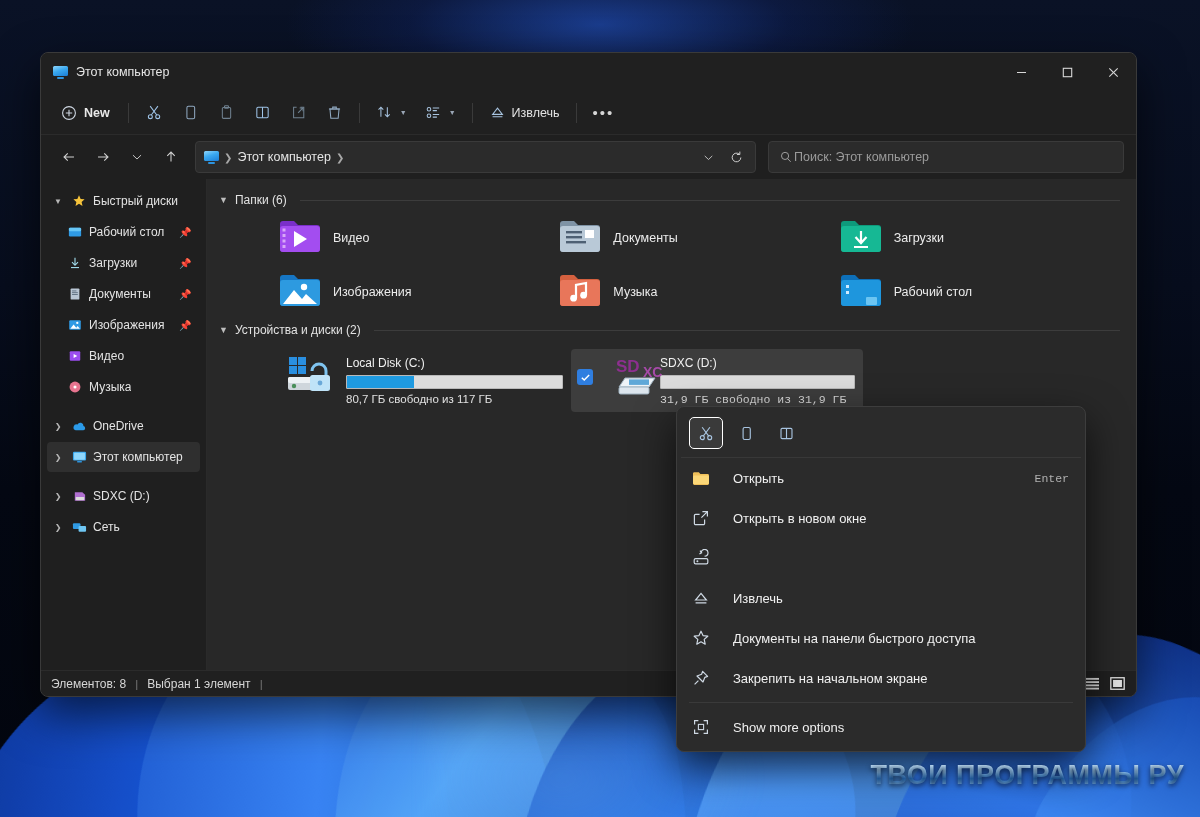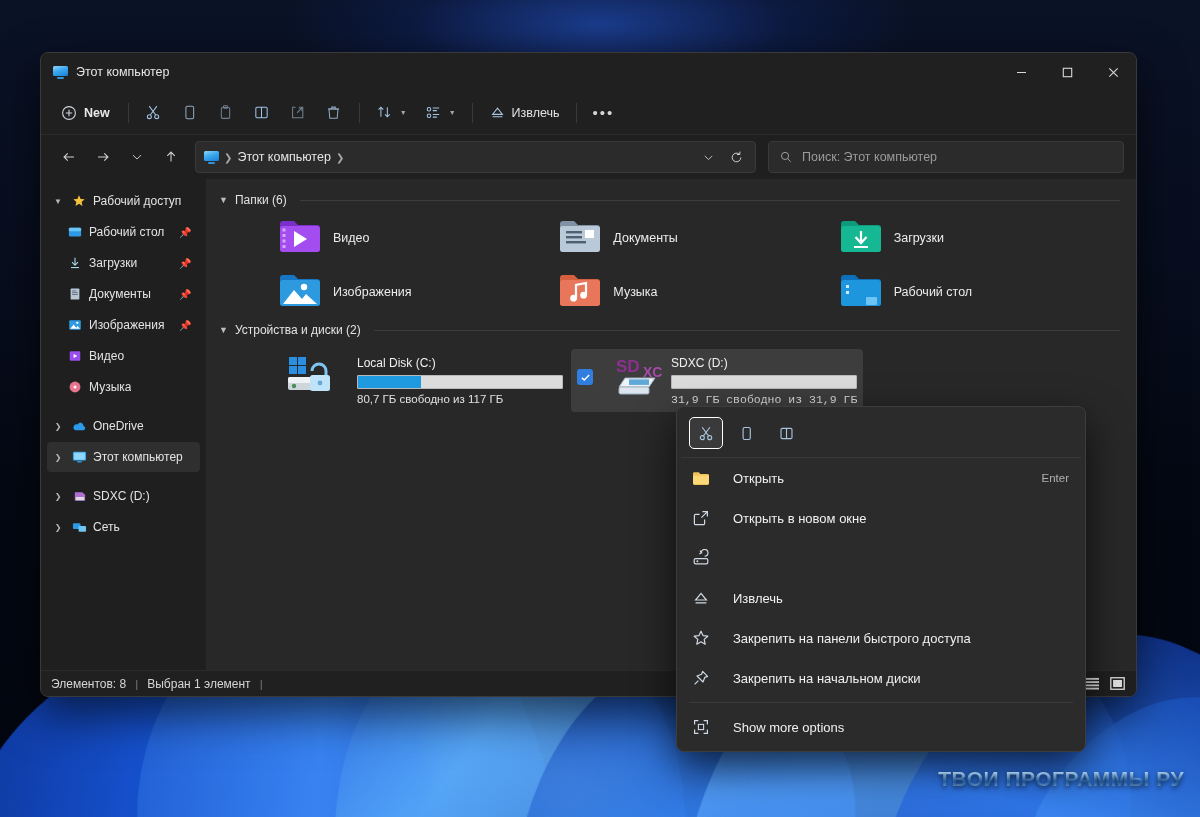--- a/index.html
+++ b/index.html
@@ -87,21 +87,21 @@
 
   
   .cmdbar {
     height: 44px; flex: 0 0 44px;
     background: #202020;
     display: flex; align-items: center;
     padding: 0 12px; gap: 2px;
     border-bottom: 1px solid #2b2b2b;
   }
   .cb-btn { height:32px; min-width:34px; padding:0 8px;
-    display:flex; align-items:center; justify-content:flex-start; gap:6px;
+    display:flex; align-items:center; justify-content:flex-end; gap:6px;
     border-radius:4px; color:#cfd8e3; font-size:12.5px; }
   .cb-btn.newbtn { padding:0 10px 0 8px; gap:7px; }
   .cb-label { color:#e8e8e8; font-size:12.5px; font-weight:600; }
   .cb-label.norm { font-weight:400; color:#e2e2e2; }
   .cb-sep { width:1px; height:20px; background:#3a3a3a; margin:0 6px; }
   .caret { font-size:7px; color:#9aa6b5; margin-left:1px; }
   .ellipsis { letter-spacing:2px; font-size:15px; color:#d6d6d6; line-height:1; }
 
   
   .navbar {
@@ -119,21 +119,21 @@
     min-width: 0;
   }
   .crumbs { display:flex; align-items:center; gap:5px; flex:1 1 auto; min-width:0; }
   .crumb-txt { color:#e4e4e4; font-size:12.5px; white-space:nowrap; }
   .chev { color:#a9a9a9; font-size:10px; }
   .ab-right { display:flex; align-items:center; gap:2px; }
   .ab-ic { width:26px; height:26px; display:flex; align-items:center; justify-content:center; color:#cfcfcf; }
   .searchbox {
     flex: 0 0 356px; height:32px; margin-left:10px;
     background:#2b2b2b; border:1px solid #3a3a3a; border-radius:4px;
-    display:flex; align-items:center; padding:0 10px; gap:9px;
+    display:flex; align-items:center; padding:0 10px; gap:1px;
   }
   .search-ph { color:#9b9b9b; font-size:12.5px; }
 
   
   .wbody { flex:1 1 auto; display:flex; min-height:0; }
 
   .sidebar {
     flex: 0 0 166px; background:#1f1f1f; padding-top:6px;
     border-right:1px solid #2a2a2a;
     overflow:hidden;
@@ -155,21 +155,21 @@
   .group-head { display:flex; align-items:center; gap:7px; margin:4px 0 6px 0; }
   .gh-chev { color:#bdbdbd; font-size:9px; }
   .gh-txt { color:#e2e2e2; font-size:12px; white-space:nowrap; }
   .gh-rule { flex:1 1 auto; height:1px; background:#3c3c3c; margin-left:6px; }
 
   .folders-grid { display:grid; grid-template-columns: repeat(3, 1fr); row-gap:16px; padding:6px 0 8px 60px; }
   .folder-item { display:flex; align-items:center; gap:12px; }
   .folder-name { color:#ececec; font-size:12.5px; }
 
   .drives-row { display:flex; gap:0px; padding:6px 0 0 60px; }
-  .drive-tile { display:flex; align-items:flex-start; gap:20px; width:292px; padding:6px 8px 6px 6px; border-radius:4px; position:relative; }
+  .drive-tile { display:flex; align-items:flex-start; gap:9px; width:292px; padding:6px 8px 6px 6px; border-radius:4px; position:relative; }
   .drive-tile.selected { background:#3d3d3d; }
   .drive-check { position:absolute; left:6px; top:20px; width:16px; height:16px;
     background:#2f7ee0; border-radius:3px; display:flex; align-items:center; justify-content:center; }
   .drive-ico { width:52px; height:44px; flex:0 0 52px; position:relative; }
   .drive-meta { flex:1 1 auto; padding-top:1px; }
   .drive-name { color:#f0f0f0; font-size:12px; margin-bottom:5px; }
   .bar { height:14px; background:#dcdcdc; border:1px solid #b9b9b9; border-radius:1px; overflow:hidden; }
   .bar .fill { height:100%; background:#1f9ae0; }
   .drive-free { color:#e0e0e0; font-size:11.5px; margin-top:4px; white-space:nowrap; }
   .drive-tile.selected .drive-free { color:#d8d8d8;font-family:Liberation Mono, monospace; }
@@ -195,27 +195,27 @@
   }
   .ctx-iconrow { display:flex; align-items:center; gap:6px; padding:6px 8px 8px 8px;
      border-bottom:1px solid #383838; }
   .ctx-ic { width:34px; height:32px; border-radius:5px;
      display:flex; align-items:center; justify-content:center; color:#a8c4e0; }
   .ctx-ic.focused { border:1.6px solid #ffffff; background:#3a3a3a; }
   .ctx-item { height:40px; display:flex; align-items:center; gap:22px;
      padding:0 12px 0 10px; border-radius:5px; color:#f0f0f0; font-size:13px; }
   .ctx-ico { width:20px; height:20px; flex:0 0 20px; display:flex; align-items:center; justify-content:center; color:#cfd9e4; }
   .ctx-label { flex:1 1 auto; white-space:nowrap; }
-  .ctx-accel { color:#b0b0b0; font-size:11.5px; }
+  .ctx-accel { color:#b0b0b0; font-size:11.5px;font-family:Liberation Mono, monospace; }
   .ctx-sep { height:1px; background:#3a3a3a; margin:4px 8px; }
 
   
   #watermark {
     position:absolute; right:16px; bottom:26px;
-    font-size:21px; font-weight:700; letter-spacing:.5px;
+    font-size:27px; font-weight:700; letter-spacing:.5px;
     font-family: "Liberation Sans", sans-serif;
     color:#8fd0ff;
     background: linear-gradient(180deg,#e8f6ff 0%, #8ec9ff 40%, #2f7fd8 60%, #bfe4ff 100%);
     -webkit-background-clip: text; background-clip: text;
     -webkit-text-fill-color: transparent;
     text-shadow: 0 2px 5px rgba(0,0,0,.6);
     white-space:nowrap;
   }
 </style>
 </head>
@@ -417,21 +417,21 @@
 
     <div class="sidebar">
 
       <div class="nav-item lvl1">
         <span class="nav-exp">▼</span>
         <span class="nav-ico">
           <svg width="14" height="14" viewBox="0 0 16 16">
               <path d="M8 1.4 L9.9 5.6 L14.4 6.1 L11 9.1 L12 13.6 L8 11.2 L4 13.6 L5 9.1 L1.6 6.1 L6.1 5.6 Z" fill="#f5c33b"></path>
             </svg>
         </span>
-        <span class="nav-txt">Рабочий доступ</span>
+        <span class="nav-txt">Быстрый диски</span>
       </div>
 
       <div class="nav-item lvl2">
         <span class="nav-ico">
           <svg width="14" height="14" viewBox="0 0 16 16">
               <rect x="1" y="3" width="14" height="10" rx="1.4" fill="#2f9ae4"></rect>
               <rect x="1" y="3" width="14" height="4" rx="1.4" fill="#67c6f5"></rect>
             </svg>
         </span>
         <span class="nav-txt">Рабочий стол</span>
@@ -787,32 +787,32 @@
     <span class="ctx-label">Извлечь</span>
     <span class="ctx-accel"></span>
   </div>
 
   <div class="ctx-item">
     <span class="ctx-ico">
       <svg width="18" height="18" viewBox="0 0 18 18">
           <path d="M9 2.2 L11 6.6 L15.8 7.2 L12.2 10.4 L13.2 15.2 L9 12.8 L4.8 15.2 L5.8 10.4 L2.2 7.2 L7 6.6 Z" fill="none" stroke="#cfd9e4" stroke-width="1.2" stroke-linejoin="round"></path>
         </svg>
     </span>
-    <span class="ctx-label">Закрепить на панели быстрого доступа</span>
+    <span class="ctx-label">Документы на панели быстрого доступа</span>
     <span class="ctx-accel"></span>
   </div>
 
   <div class="ctx-item">
     <span class="ctx-ico">
       <svg width="18" height="18" viewBox="0 0 18 18">
           <path d="M10.6 2.4 L15.6 7.4 L12.8 8.4 L11 13 L5 7 L9.6 5.2 Z" fill="none" stroke="#cfd9e4" stroke-width="1.2" stroke-linejoin="round"></path>
           <line x1="6.4" y1="11.6" x2="2.6" y2="15.4" stroke="#cfd9e4" stroke-width="1.2"></line>
         </svg>
     </span>
-    <span class="ctx-label">Закрепить на начальном диски</span>
+    <span class="ctx-label">Закрепить на начальном экране</span>
     <span class="ctx-accel"></span>
   </div>
 
 
   <div class="ctx-sep"></div>
 
   <div class="ctx-item">
     <span class="ctx-ico">
       <svg width="18" height="18" viewBox="0 0 18 18">
           <path d="M2.6 6.4 V2.6 H6.4 M11.6 2.6 H15.4 V6.4 M15.4 11.6 V15.4 H11.6 M6.4 15.4 H2.6 V11.6" fill="none" stroke="#cfd9e4" stroke-width="1.2"></path>

